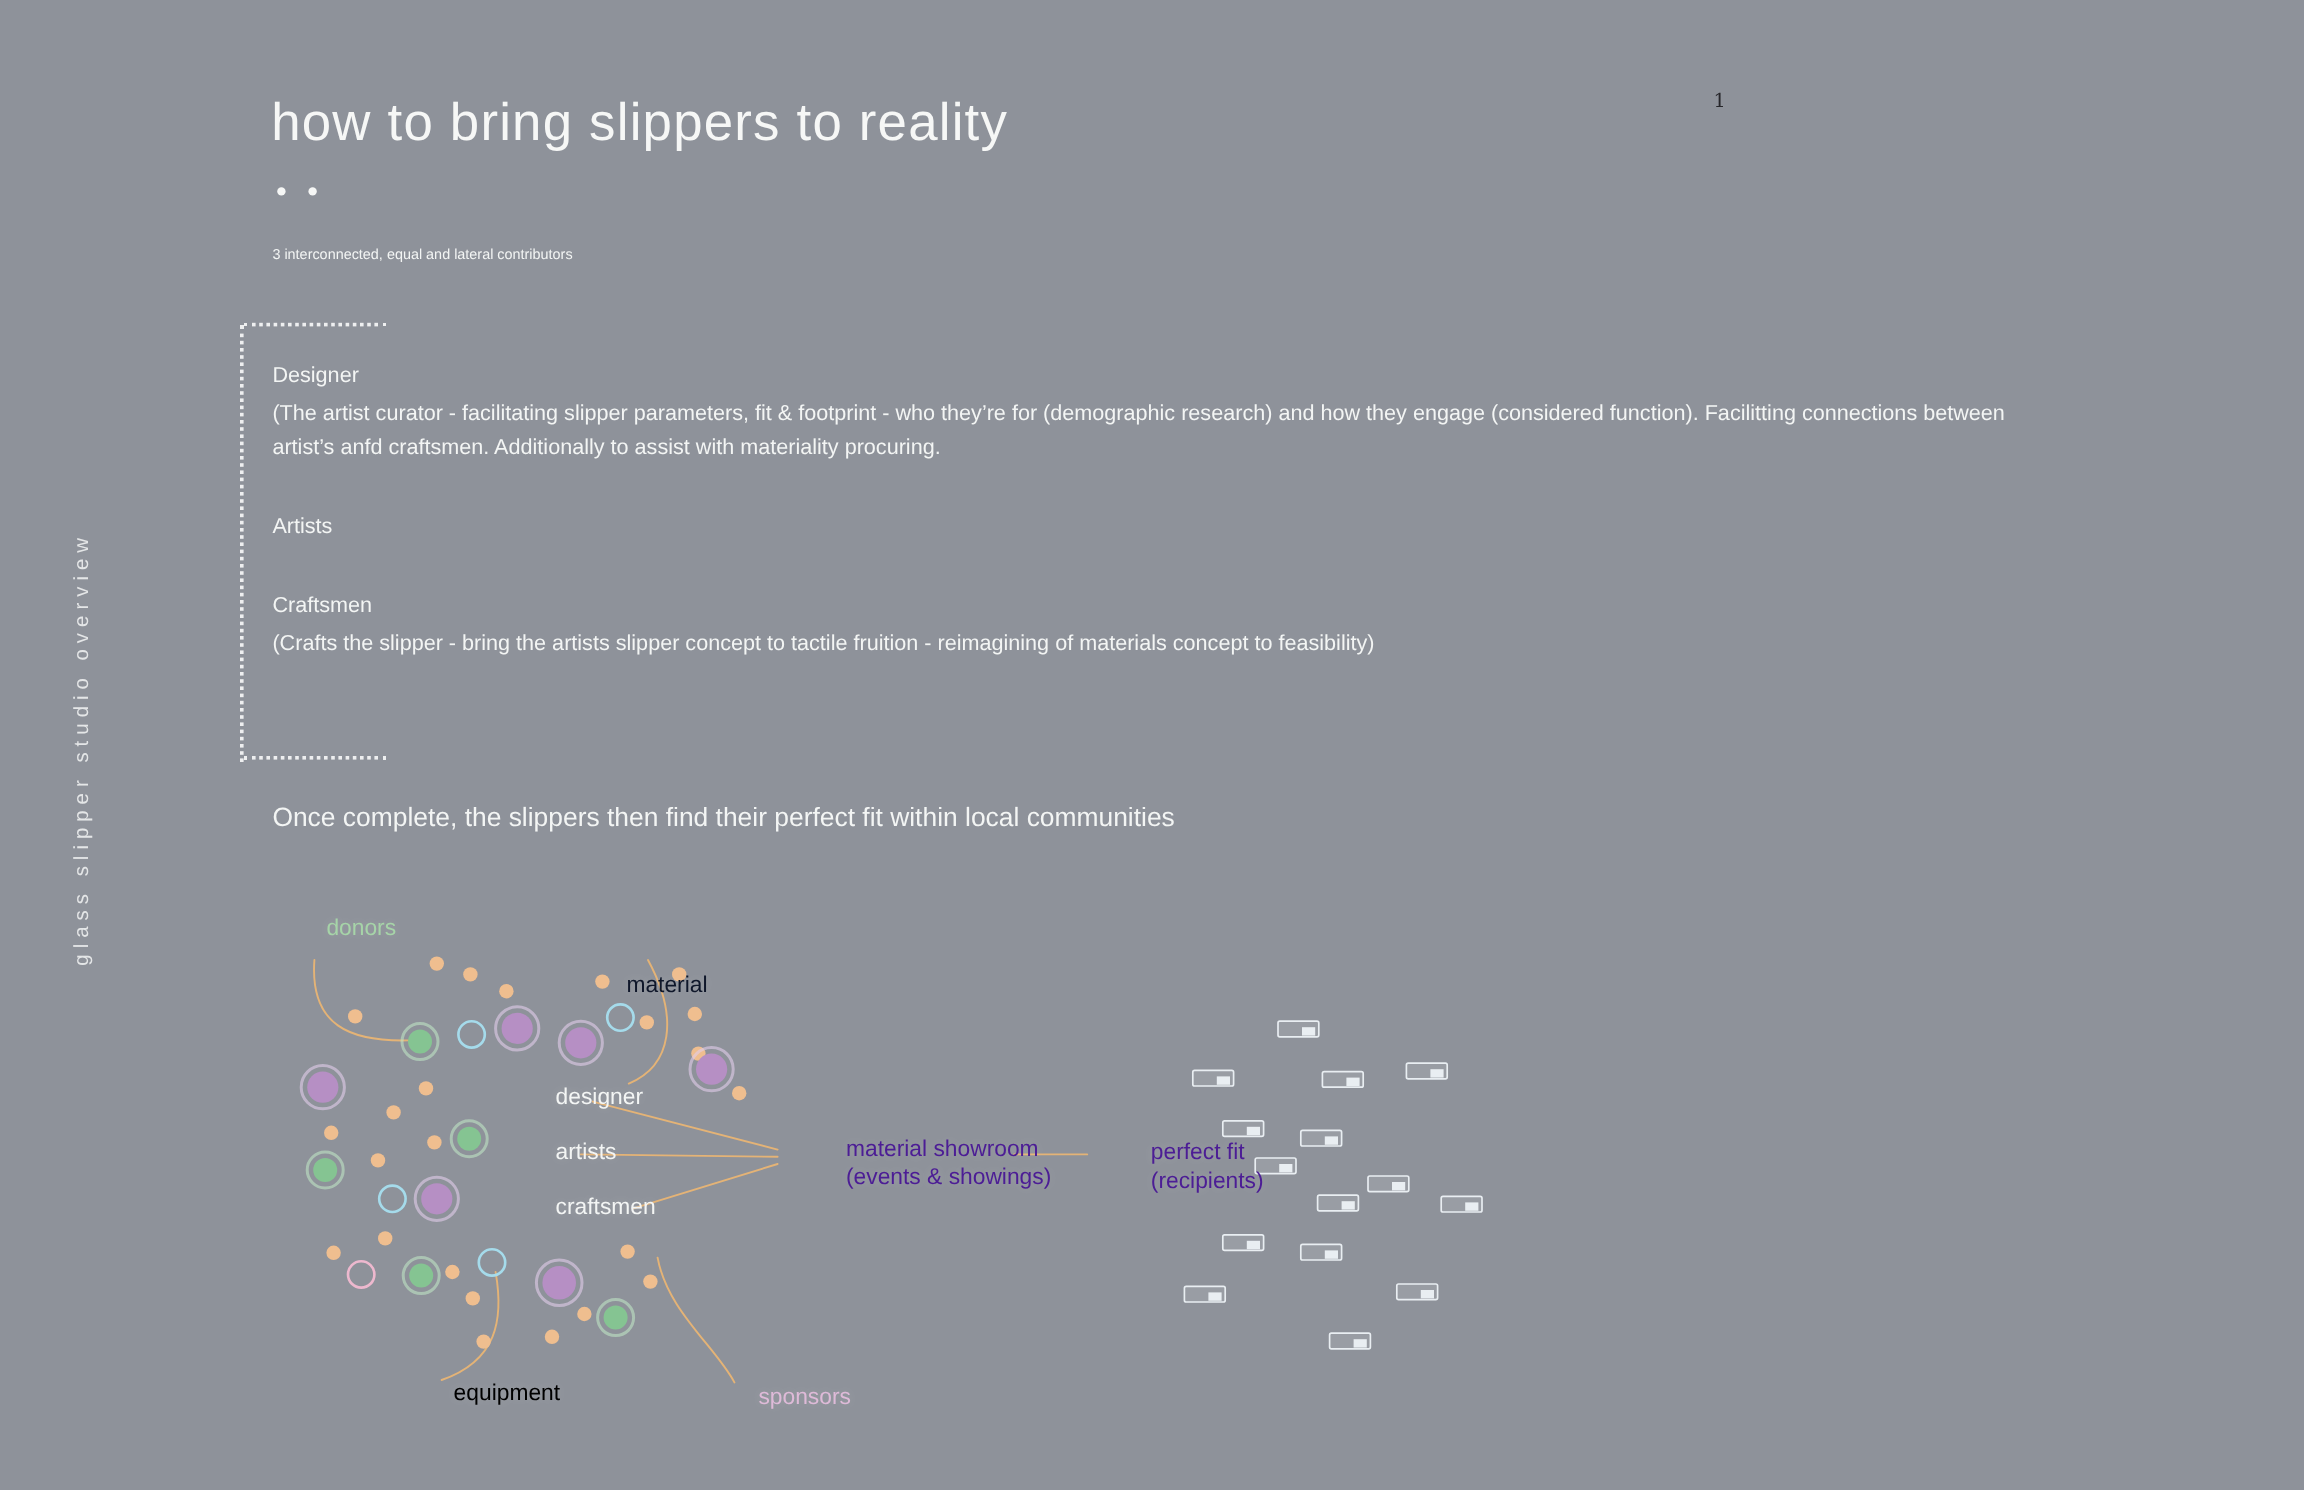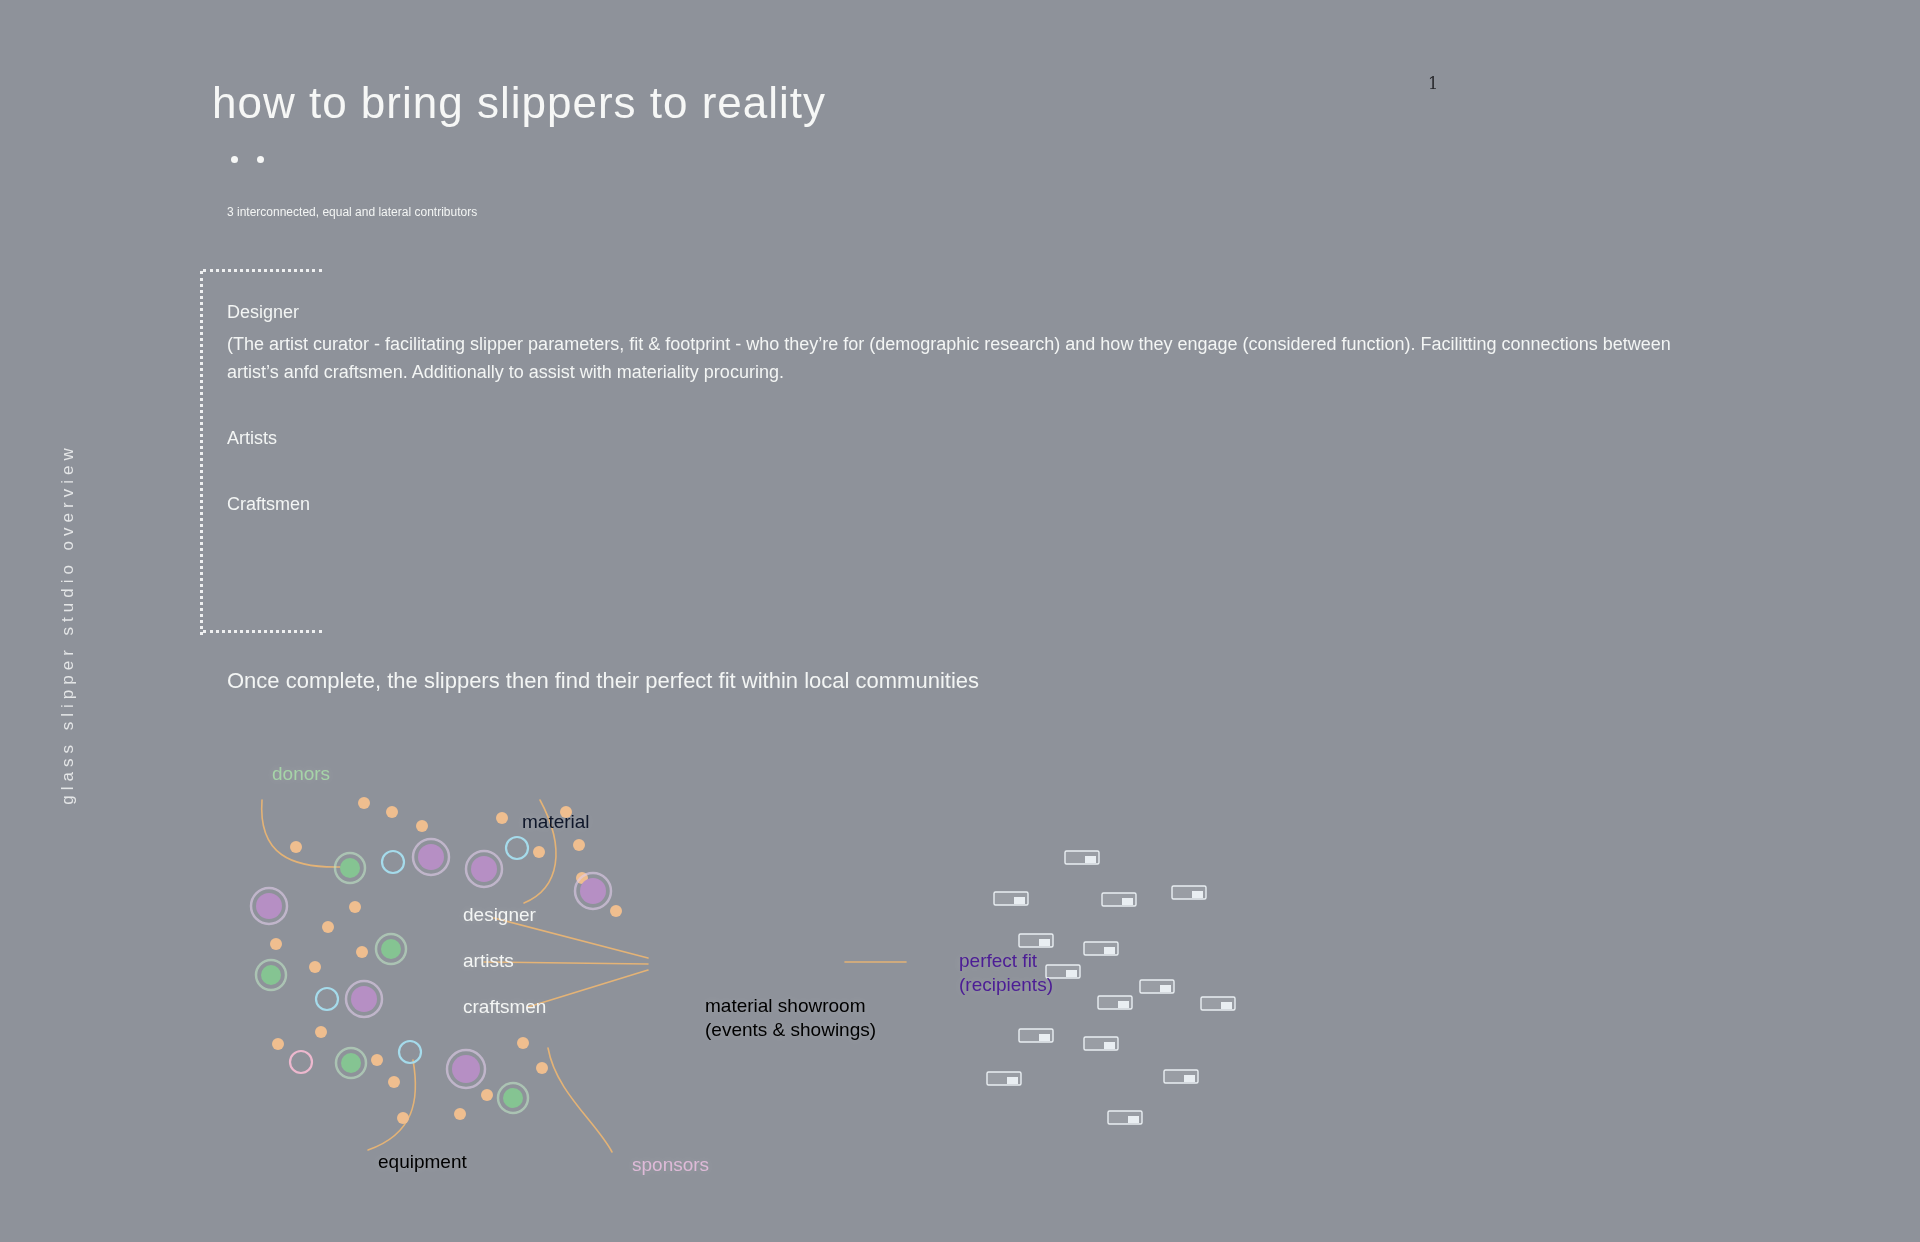--- a/index.html
+++ b/index.html
@@ -29,21 +29,21 @@
     left: 68px;
     top: 624px;
     transform: translate(-50%, -50%) rotate(-90deg);
     white-space: nowrap;
     font-size: 17px;
     letter-spacing: 5px;
     color: rgba(243, 245, 244, 0.85);
   }
   .page-title {
     position: absolute;
-    left: 212px;
+    left: 226px;
     top: 78px;
     font-size: 44px;
     font-weight: 400;
     letter-spacing: 1px;
     color: #f6f7f6;
   }
   .title-dots {
     position: absolute;
     left: 231px;
     top: 156px;
@@ -146,20 +146,21 @@
   <div class="roles">
     <div class="role">
       <div class="role-name">Designer</div>
       <div class="role-desc">(The artist curator - facilitating slipper parameters, fit &amp; footprint - who they’re for (demographic research) and how they engage (considered function). Facilitting connections between artist’s anfd craftsmen. Additionally to assist with materiality procuring.</div>
     </div>
     <div class="role">
       <div class="role-name">Artists</div>
     </div>
     <div class="role">
       <div class="role-name">Craftsmen</div>
+      <div class="role-desc">(Crafts the slipper - bring the artists slipper concept to tactile fruition - reimagining of materials concept to feasibility)</div>
     </div>
   </div>
 
   <div class="closing">Once complete, the slippers then find their perfect fit within local communities</div>
 
   <svg class="diagram-svg" id="diagram-svg" viewBox="0 0 1920 1242">
       <path d="M 262 800 C 258 855 292 868 340 867" fill="none" stroke="#e4b376" stroke-width="1.6" stroke-linecap="round"></path>
       <path d="M 540 800 C 566 848 560 888 524 903" fill="none" stroke="#e4b376" stroke-width="1.6" stroke-linecap="round"></path>
       <path d="M 494 918 L 648 958" fill="none" stroke="#e4b376" stroke-width="1.6" stroke-linecap="round"></path>
       <path d="M 484 962 L 648 964" fill="none" stroke="#e4b376" stroke-width="1.6" stroke-linecap="round"></path>
@@ -369,21 +370,21 @@
       </div>
       <div class="diagram-label" style="left: 419px; top: 903px; color: rgb(243, 245, 244);">
         <div>designer</div>
       </div>
       <div class="diagram-label" style="left: 419px; top: 949px; color: rgb(243, 245, 244);">
         <div>artists</div>
       </div>
       <div class="diagram-label" style="left: 419px; top: 995px; color: rgb(243, 245, 244);">
         <div>craftsmen</div>
       </div>
-      <div class="diagram-label" style="left: 661px; top: 994px; color: #000000;">
+      <div class="diagram-label" style="left: 661px; top: 946px; color: #4c1d95;">
         <div>material showroom</div>
         <div>(events &amp; showings)</div>
       </div>
       <div class="diagram-label" style="left: 915px; top: 949px; color: #4c1d95;">
         <div>perfect fit</div>
         <div>(recipients)</div>
       </div>
       <div class="diagram-label" style="left: 334px; top: 1150px; color: #000000;">
         <div>equipment</div>
       </div>

